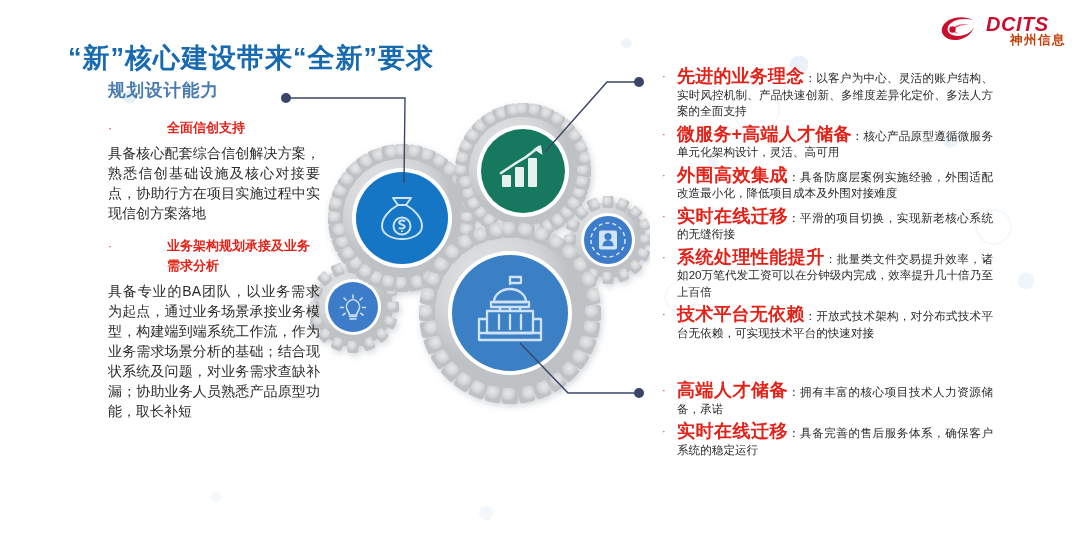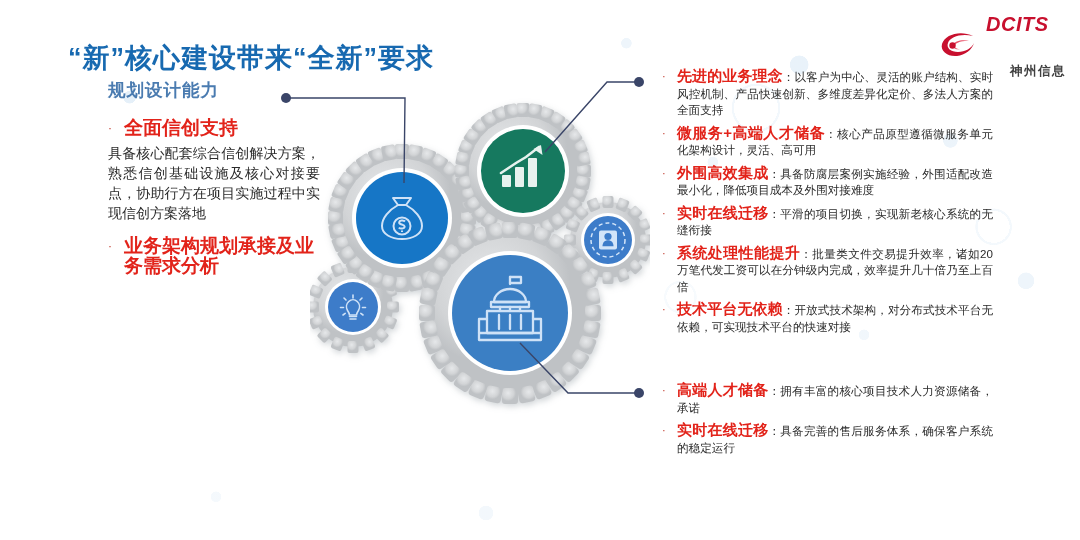--- a/index.html
+++ b/index.html
@@ -36,62 +36,62 @@
   .page-title{
     position:absolute; left:68px; top:16px; z-index:5;
     font-size:27px; font-weight:bold; letter-spacing:1px;
     color:#1769B0; white-space:nowrap;margin-top:24px;
   }
   .logo{
     position:absolute; right:14px; top:14px; z-index:5;
     display:flex; align-items:center; gap:7px;
   }
   .logo-mark{ flex:0 0 auto; }
-  .logo-text{ display:flex; flex-direction:column; line-height:1;gap:16px; }
+  .logo-text{ display:flex; flex-direction:column; line-height:1; }
   .logo-name{
     font-size:20px; font-weight:bold; color:#C8102E;
     font-style:italic; letter-spacing:.5px;
   }
   .logo-sub{
-    font-size:12.5px; font-weight:bold; color:#404040;
-    letter-spacing:1.5px; margin-top:15px;padding-left:24px;
+    font-size:12.5px; font-weight:bold; color:#c2410c;
+    letter-spacing:1.5px; margin-top:0;padding-left:24px;
   }
 
   
   .gears{ position:absolute; left:310px; top:85px; width:340px; height:340px; z-index:2; }
   .connectors{ position:absolute; left:0; top:0; width:1080px; height:540px; z-index:3; pointer-events:none; }
 
   
   .col-left{ position:absolute; left:108px; top:78px; width:212px; z-index:4; }
   .sec-head{
     color:#4A7BB0; font-size:17.5px; font-weight:bold; letter-spacing:1px;
     margin-bottom:16px; text-align:left; padding-right:34px;
   }
   .bullet-row{ display:flex; gap:8px; margin-bottom:5px; }
   .bullet-dot{ color:#C0392B; font-size:12px; line-height:20px; flex:0 0 8px; }
   .bullet-strong{
-    color:#E2231A; font-weight:bold; font-size:19px; line-height:20px;
+    color:#E2231A; font-weight:bold; font-size:13px; line-height:20px;margin-left:43px;
   }
   .para{
     font-size:14px; line-height:20px; color:#2b2b2b;
     text-align:justify; margin-bottom:13px;
   }
   .blk2{ margin-top:10px; }
 
   
   .col-right{ position:absolute; left:648px; top:68px; width:345px; z-index:4; }
   .r-head{
     color:#2E5F9E; font-size:17px; font-weight:bold; letter-spacing:.5px;
     margin-bottom:9px;
   }
   .r-list{ padding-left:14px; }
   .r-item{ display:flex; gap:9px; margin-bottom:6px; }
   .r-dot{ color:#C0392B; font-size:11px; line-height:17px; flex:0 0 6px; }
   .r-text{ font-size:11.6px; line-height:16.5px; color:#2b2b2b; text-align:justify; }
-  .r-key{ color:#E2231A; font-weight:bold; font-size:15px;margin-top:40px; }
+  .r-key{ color:#E2231A; font-weight:bold; font-size:18px;margin-top:40px; }
 
   .col-right-b{ position:absolute; left:648px; top:382px; width:345px; z-index:4; }
 </style>
 </head>
 <body>
 
 <div class="bg-dots"></div>
 <div class="bg-rings"></div>
 
 <div class="page-title">“新”核心建设带来“全新”要求</div>
@@ -410,20 +410,21 @@
       <span class="bullet-strong">全面信创支持</span>
     </div>
     <div class="para">具备核心配套综合信创解决方案，熟悉信创基础设施及核心对接要点，协助行方在项目实施过程中实现信创方案落地</div>
   </div>
 
   <div class="blk2">
     <div class="bullet-row">
       <span class="bullet-dot">·</span>
       <span class="bullet-strong">业务架构规划承接及业务需求分析</span>
     </div>
+    <div class="para">具备专业的BA团队，以业务需求为起点，通过业务场景承接业务模型，构建端到端系统工作流，作为业务需求场景分析的基础；结合现状系统及问题，对业务需求查缺补漏；协助业务人员熟悉产品原型功能，取长补短</div>
   </div>
 </div>
 
 <div class="col-right">
   <div class="r-list">
     <div class="r-item">
       <span class="r-dot">·</span>
       <div class="r-text"><span class="r-key">先进的业务理念</span><span>：以客户为中心、灵活的账户结构、实时风控机制、产品快速创新、多维度差异化定价、多法人方案的全面支持</span></div>
     </div>
     <div class="r-item">

